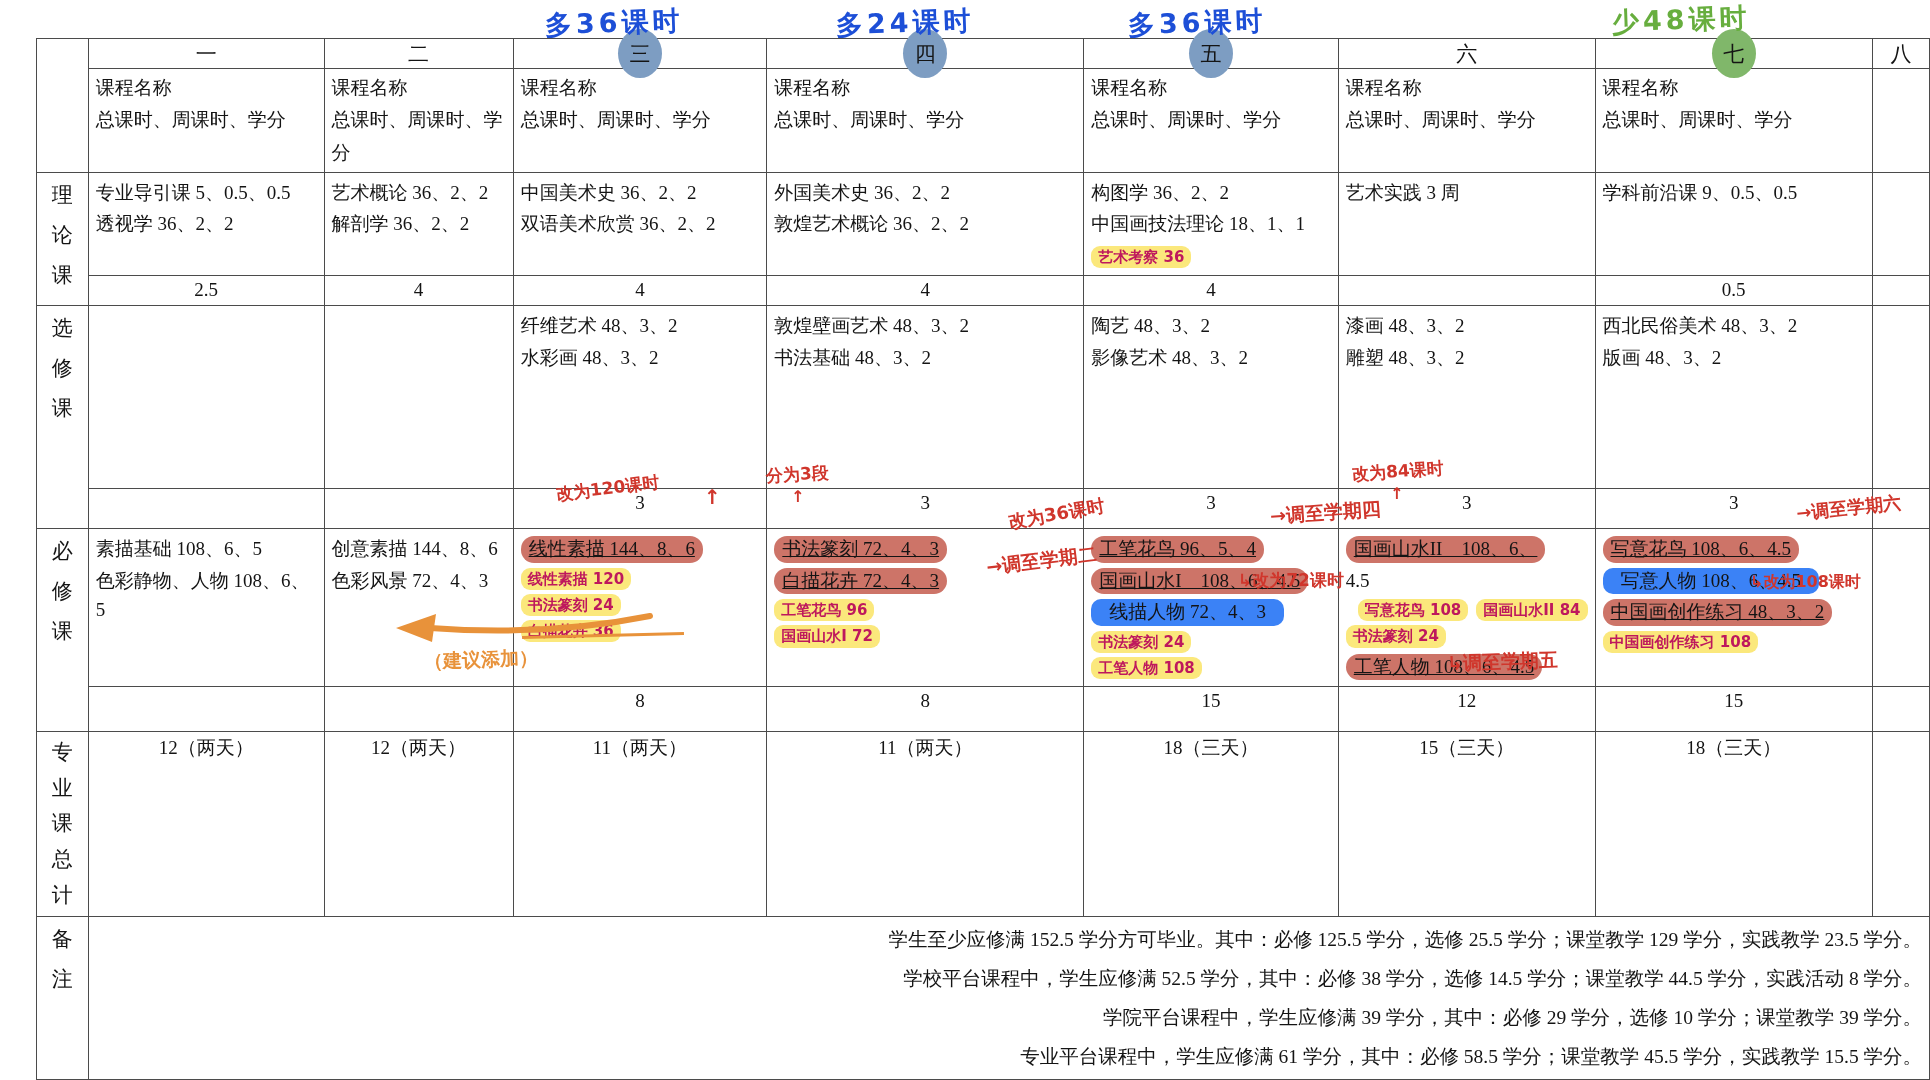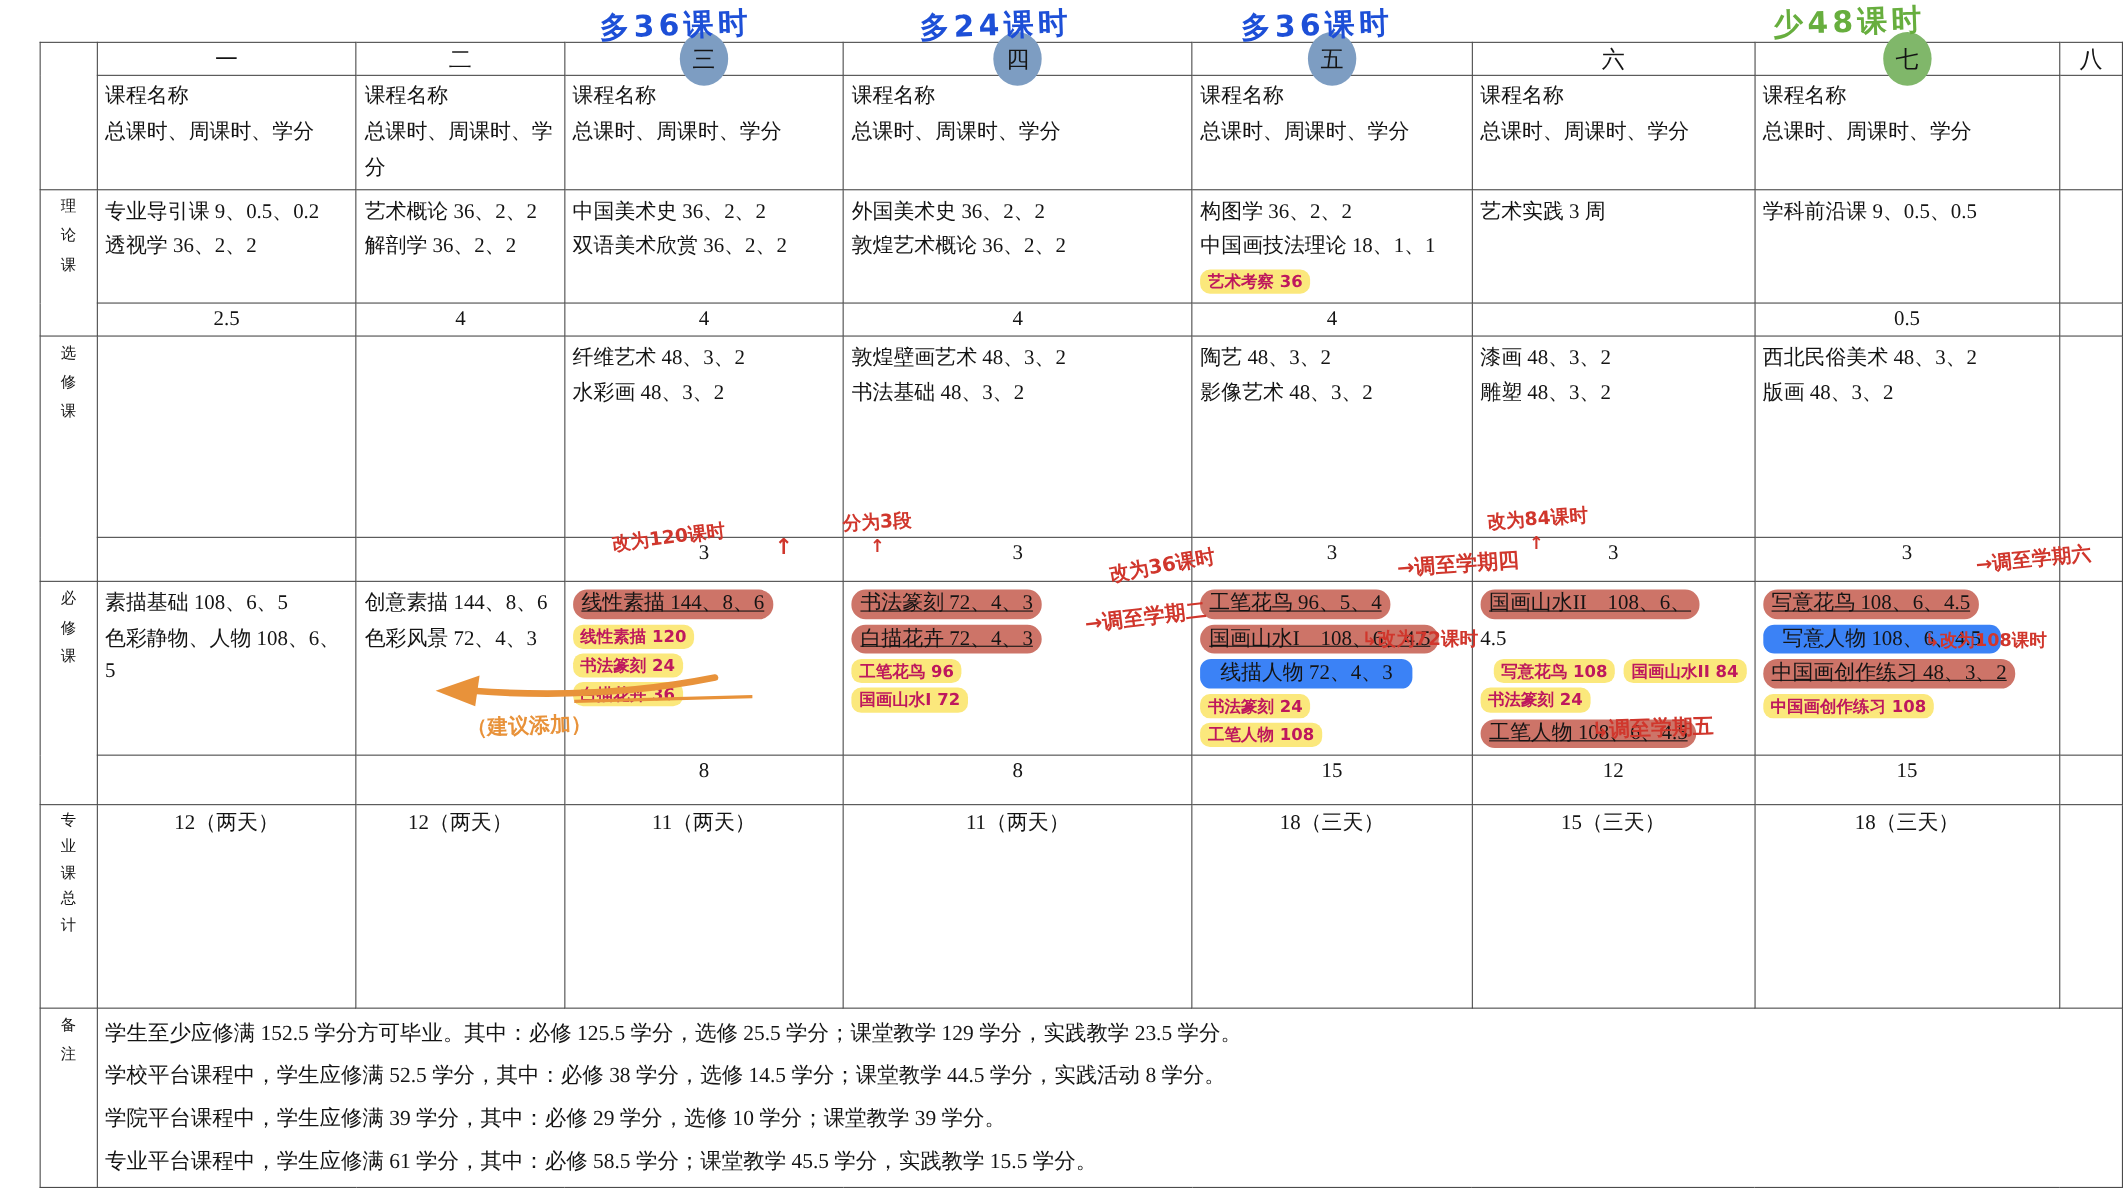--- a/index.html
+++ b/index.html
@@ -15,21 +15,21 @@
   .circ{position:absolute;left:50%;top:-10px;transform:translateX(-50%);
         width:44px;height:49px;border-radius:50%;z-index:1;}
   .circ.b{background:#7d9dc2;}
   .circ.g{background:#80b76a;}
   .semtxt{position:relative;z-index:2;}
 
   .chead{text-align:left;vertical-align:middle;line-height:1.7;}
 
   .vcell{vertical-align:middle;padding:0;}
   .vlab{width:1.1em;margin:0 auto;word-break:break-all;text-align:center;
-        line-height:1.9;font-size:14px;}
+        line-height:1.9;font-size:21px;}
 
   .ln{line-height:1.55;margin:2px 0;}
   .nowrap{white-space:nowrap;}
   .credit{text-align:center;vertical-align:middle;font-size:19px;margin-left:36px;}
   .totcell{text-align:center;vertical-align:middle;font-size:19px;}
 
   .pill{background:#cd7468;border-radius:13px;padding:0 8px;display:inline-block;line-height:1.4;text-decoration:underline;}
   .ylw{background:#3b82f6;border-radius:10px;padding:0 18px;display:inline-block;line-height:1.4;}
 
   .hw{font-family:"DejaVu Sans","Liberation Sans",sans-serif;font-weight:bold;}
@@ -37,21 +37,21 @@
        color:#be185d;font-size:15px;line-height:1.35;margin:2px 0;}
   .hwrow{display:flex;gap:8px;white-space:nowrap;padding-left:12px;}
 
   .ann{position:absolute;white-space:nowrap;z-index:5;
        font-family:"DejaVu Sans","Liberation Sans",sans-serif;font-weight:bold;}
   .blue{color:#1d4fd7;}
   .green{color:#67ae3e;}
   .red{color:#d0362c;}
   .orange{color:#e8923a;}
 
-  .notesline{line-height:2.0;font-size:19.5px;white-space:nowrap;}
+  .notesline{line-height:2.0;font-size:19.5px;white-space:nowrap;text-align:right;}
   .notescell{vertical-align:middle;padding-left:14px;}
 
   .underline-orange{position:absolute;left:522px;top:634px;width:162px;height:0;
        border-top:3.5px solid #e8923a;transform:rotate(-1.5deg);z-index:4;}
 </style>
 </head>
 <body>
 
 <table class="sched">
   <colgroup>
@@ -109,21 +109,21 @@
           <div>总课时、周课时、学分</div>
         </td>
     <td></td>
   </tr>
 
   <tr style="height:92px">
     <td class="vcell" rowspan="2">
           <div class="vlab">理论课</div>
         </td>
     <td>
-          <div class="ln">专业导引课 9、0.5、0.2</div>
+          <div class="ln">专业导引课 5、0.5、0.5</div>
           <div class="ln">透视学 36、2、2</div>
         </td>
     <td>
           <div class="ln">艺术概论 36、2、2</div>
           <div class="ln">解剖学 36、2、2</div>
         </td>
     <td>
           <div class="ln">中国美术史 36、2、2</div>
           <div class="ln">双语美术欣赏 36、2、2</div>
         </td>

